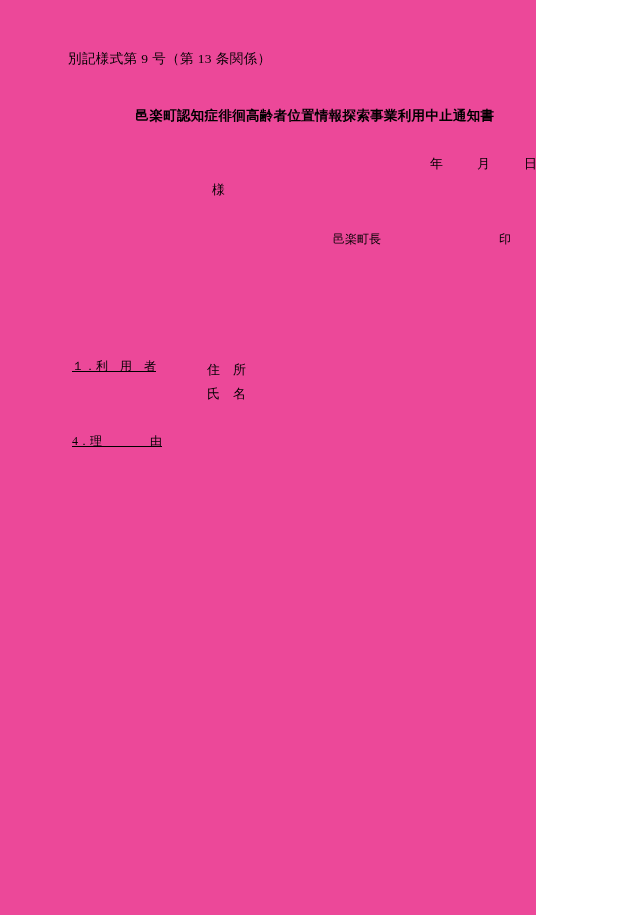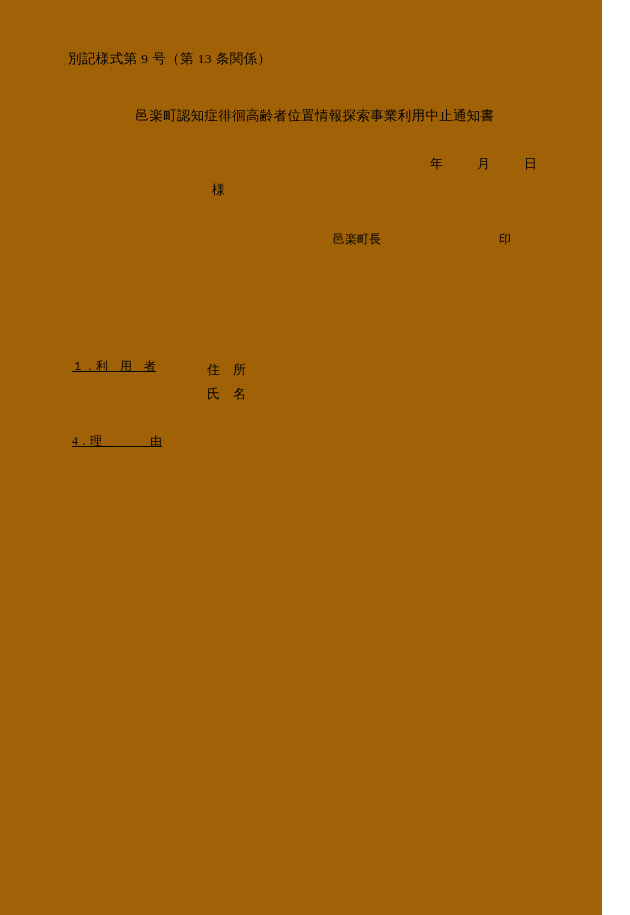--- a/index.html
+++ b/index.html
@@ -6,43 +6,44 @@
     margin: 0;
     padding: 0;
     background: #ffffff;
   }
   body {
     font-family: "Liberation Serif", "DejaVu Serif", serif;
     color: #000000;
   }
   .page {
     position: relative;
-    width: 602px;
+    width: 536px;
     height: 915px;
-    background: #a16207;
+    background: #ec4899;
     box-sizing: border-box;
     overflow: hidden;
   }
   .form-no {
     position: absolute;
     left: 68px;
     top: 50px;
     font-size: 13.5px;
     letter-spacing: 0.4px;
     white-space: nowrap;
   }
   .doc-title {
     position: absolute;
     left: 0;
     top: 107px;
     width: 630px;
     text-align: center;
     font-size: 13.5px;
     letter-spacing: 0.3px;
     white-space: nowrap;
+    font-weight: bold;
   }
   .date-line {
     position: absolute;
     left: 430px;
     top: 155px;
     font-size: 13px;
     white-space: nowrap;
   }
   .date-line .gap {
     display: inline-block;

